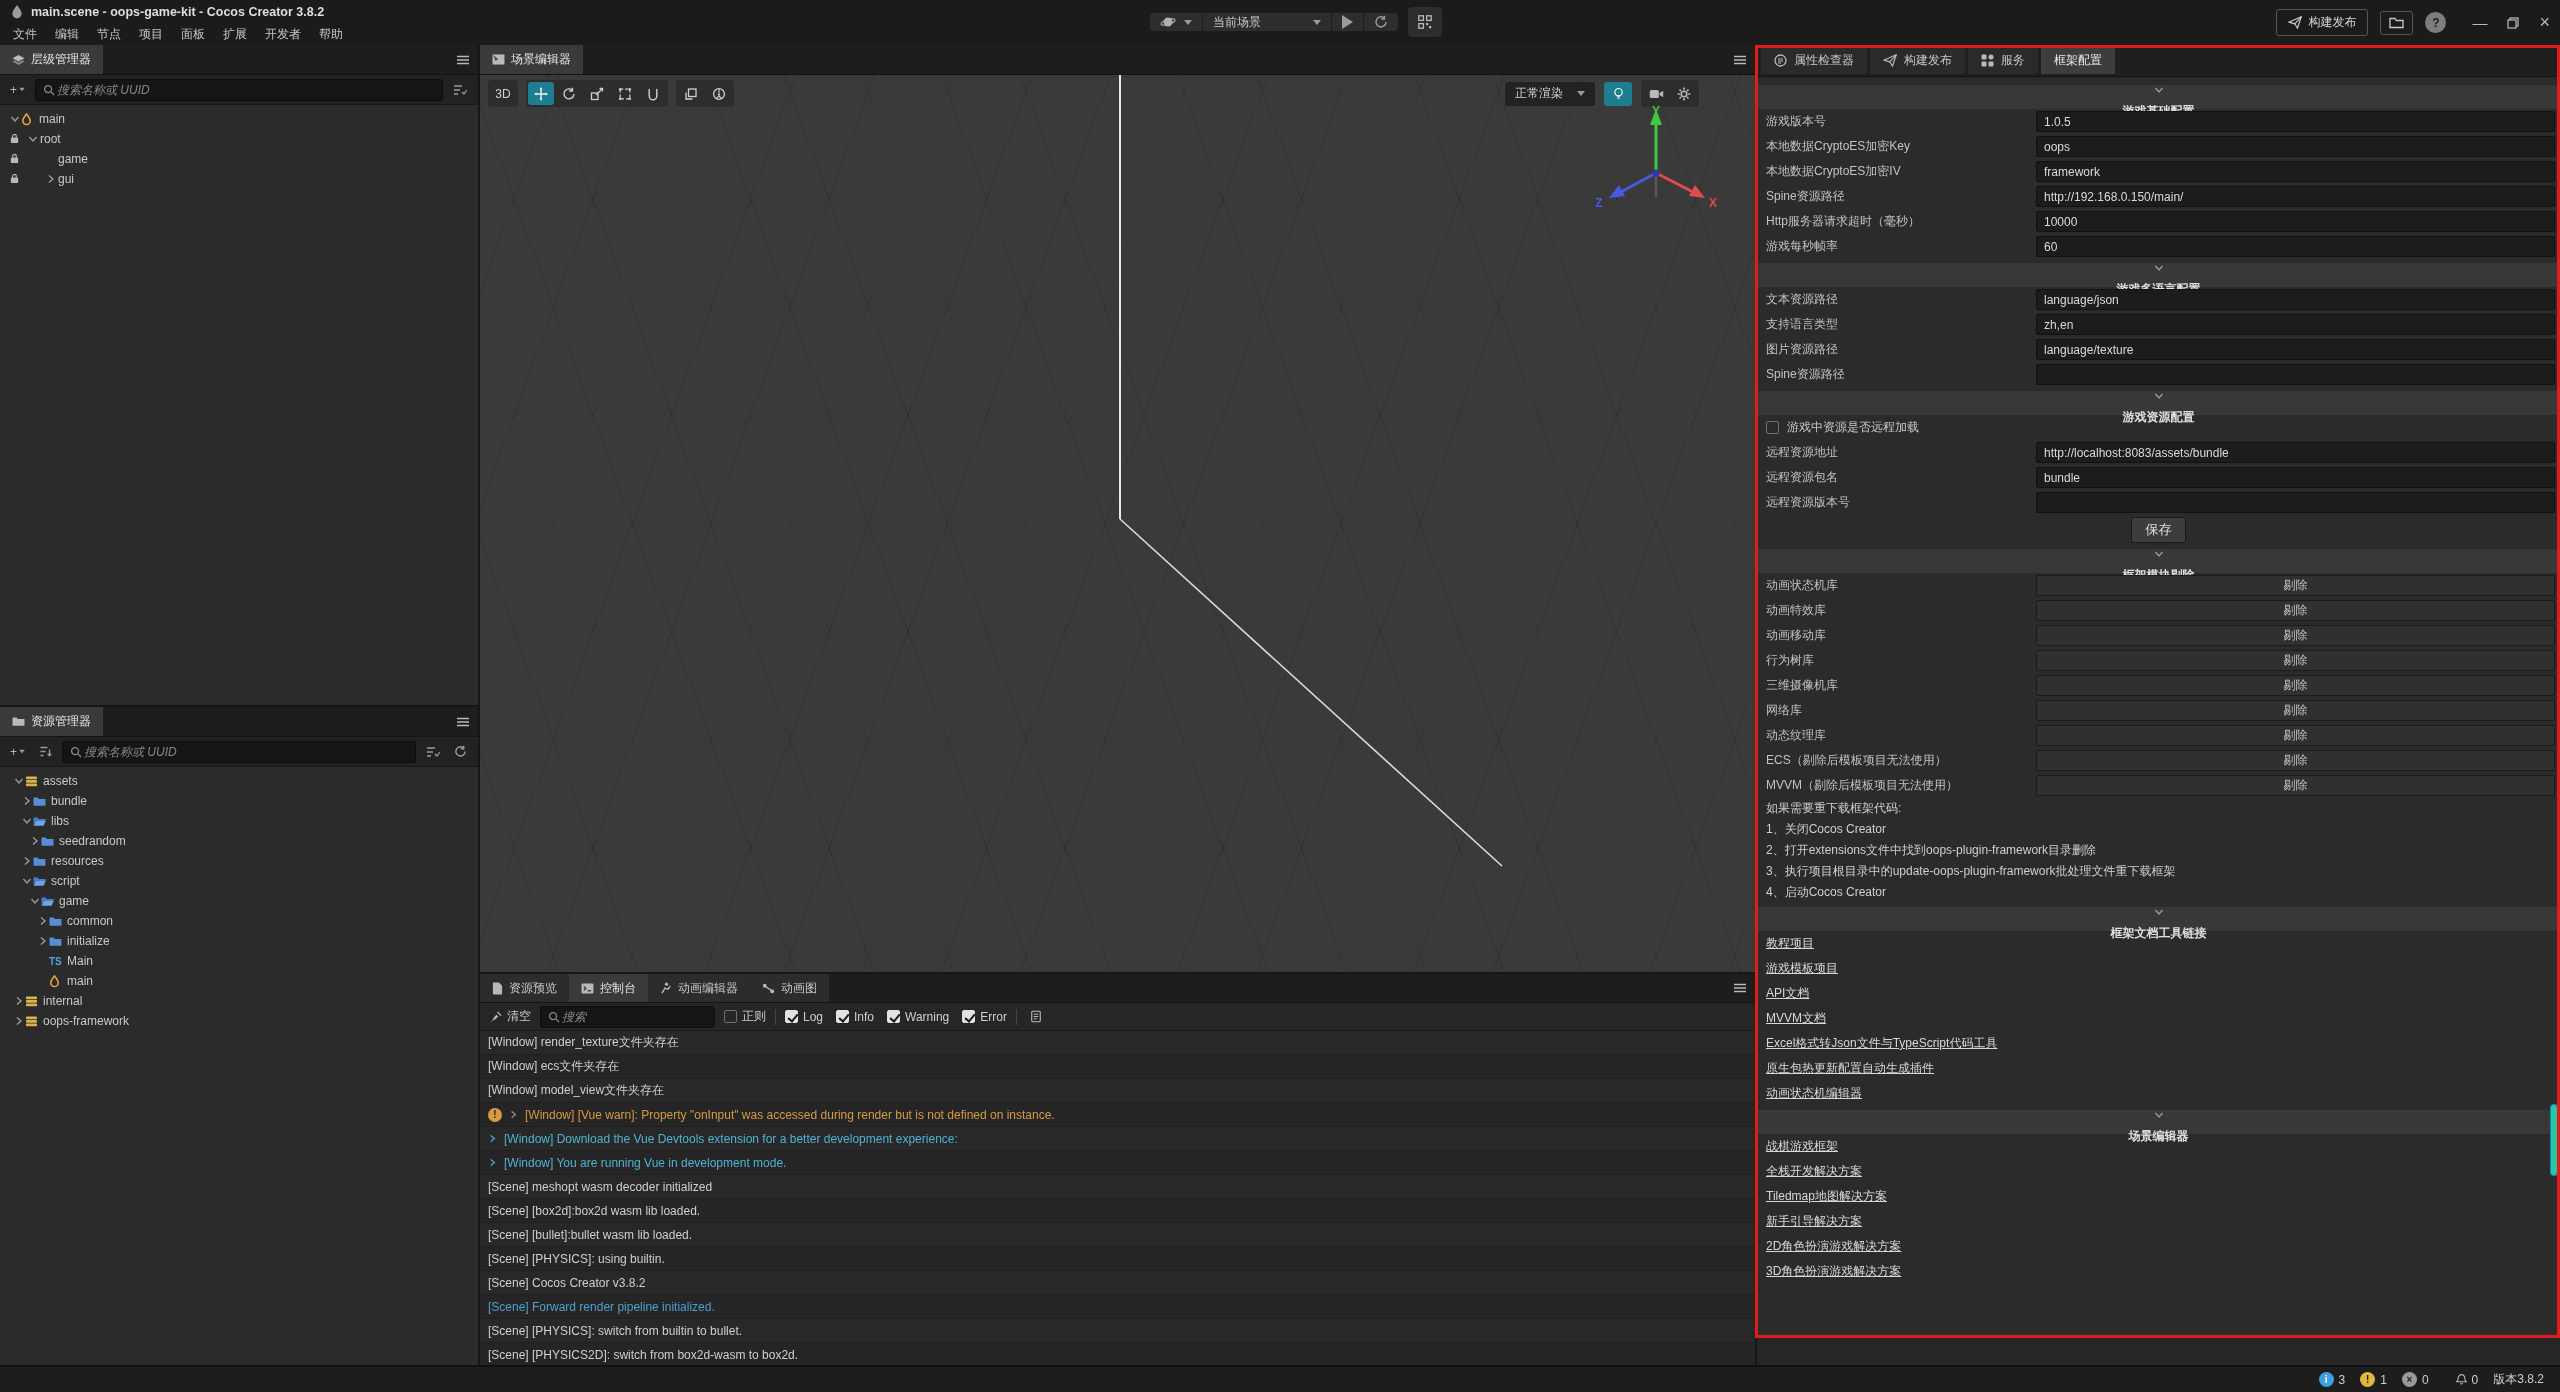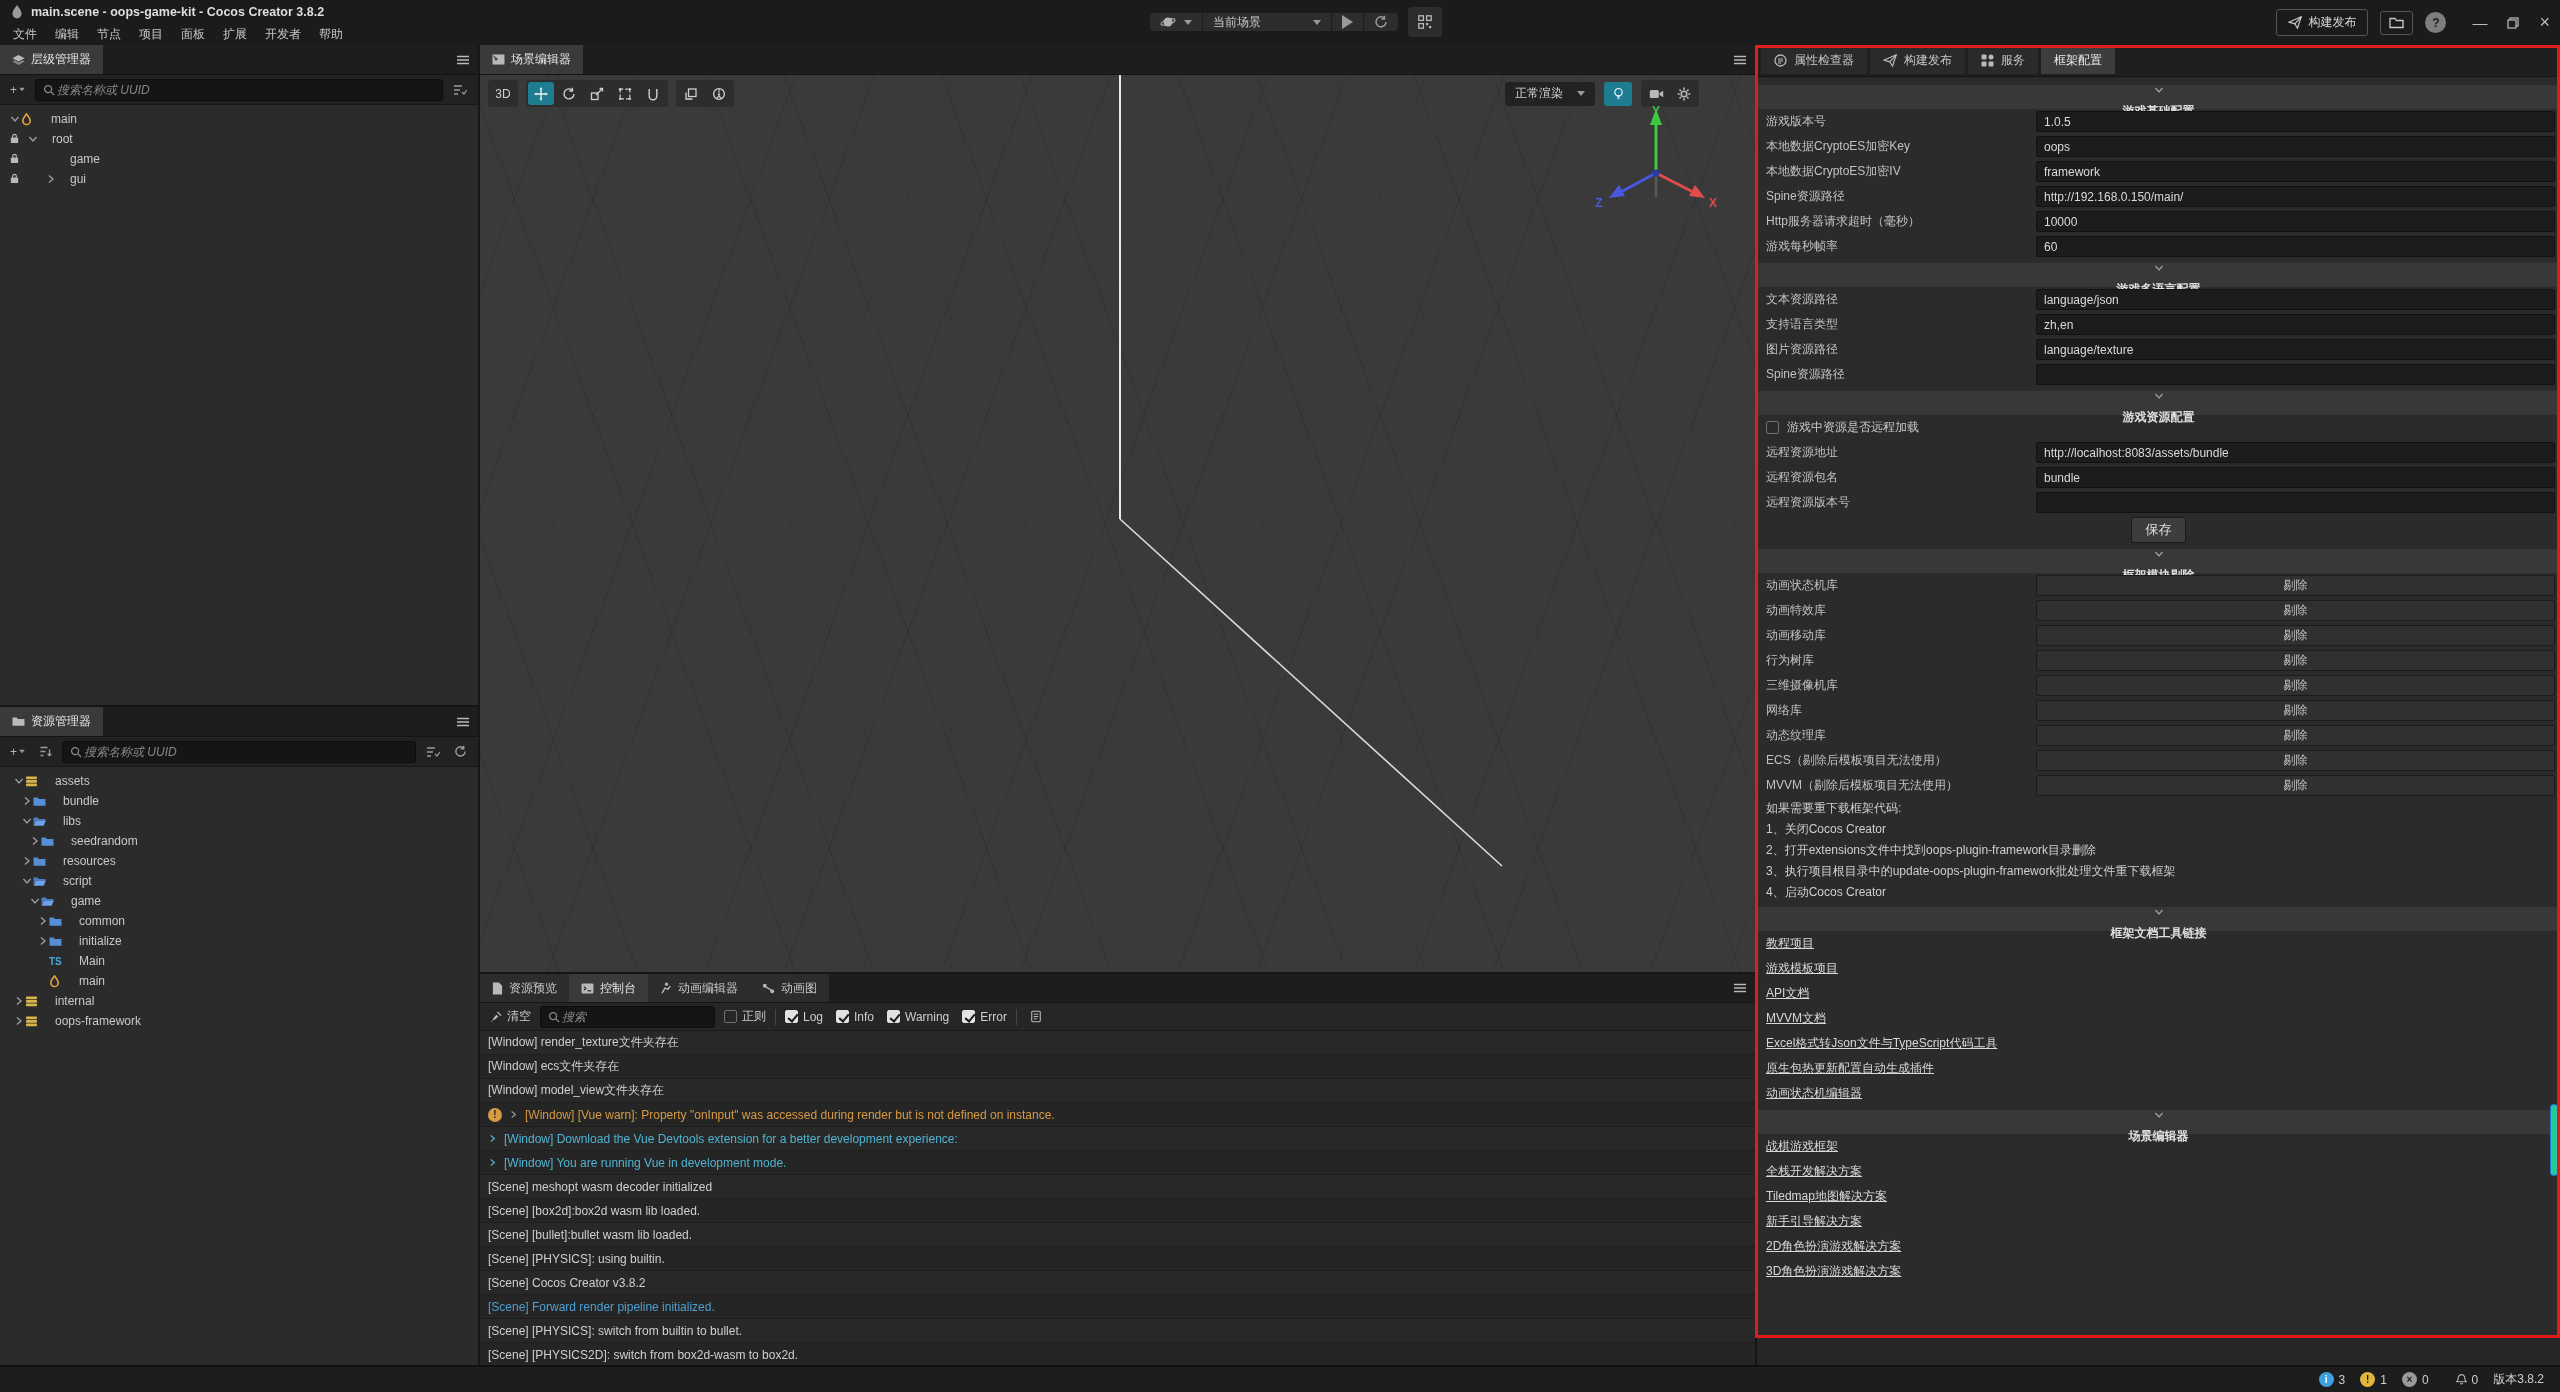--- a/index.html
+++ b/index.html
@@ -42,21 +42,21 @@
   .searchbox input{flex:1;background:transparent;border:0;outline:0;color:#ddd;font-size:12px;min-width:0;}
   .searchbox input::placeholder{color:#868686;font-style:italic;}
   .plainbtn{display:flex;align-items:center;justify-content:center;width:20px;height:20px;color:#b5b5b5;}
 
   
   .tree{padding-top:4px;}
   .tree-row{position:relative;height:20px;display:flex;align-items:center;color:#c9c9c9;}
   .tree-row .lock{position:absolute;left:9px;top:4px;}
   .chev{width:13px;flex:none;display:flex;align-items:center;justify-content:center;}
   .ticon{width:17px;flex:none;display:flex;align-items:center;}
-  .tlabel{margin-left:13px;white-space:nowrap;}
+  .tlabel{margin-left:1px;white-space:nowrap;}
   .ts-badge{color:#4da6e0;font-weight:bold;font-size:10px;}
 
   
   .viewport{position:absolute;left:0;top:30px;right:0;bottom:0;background:#3a3a3a;
     background-image:
       repeating-linear-gradient(110deg, rgba(0,0,0,.13) 0 1px, transparent 1px 74px),
       repeating-linear-gradient(70deg,  rgba(0,0,0,.13) 0 1px, transparent 1px 74px),
       repeating-linear-gradient(110deg, rgba(255,255,255,.025) 0 1px, transparent 1px 222px),
       repeating-linear-gradient(70deg,  rgba(255,255,255,.025) 0 1px, transparent 1px 222px);}
   .vp-tools{position:absolute;left:8px;top:5px;display:flex;align-items:center;gap:8px;}

